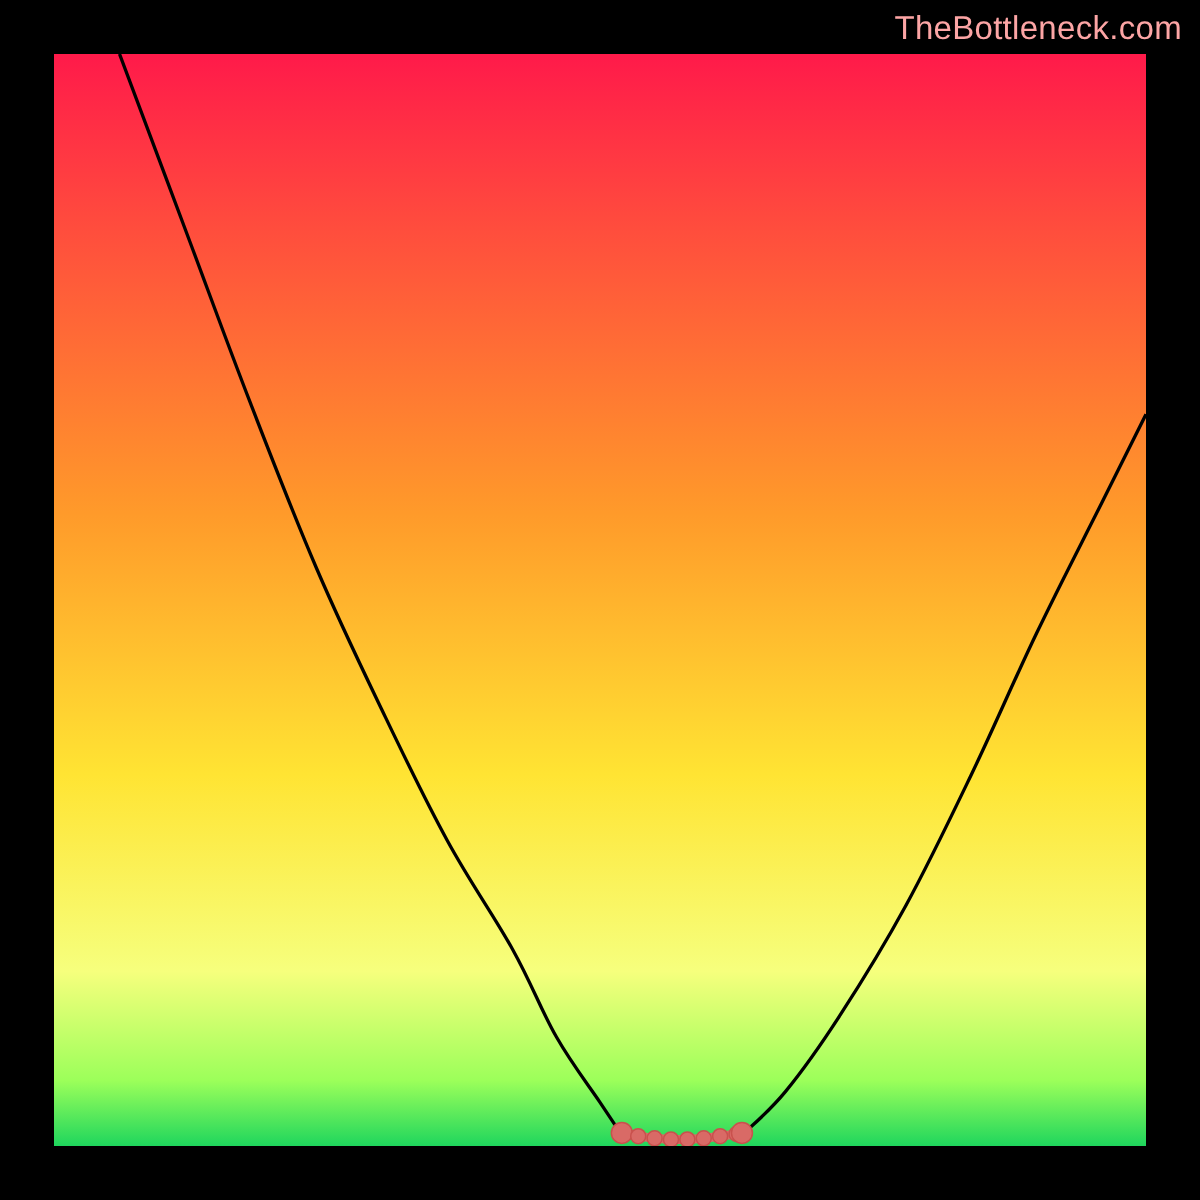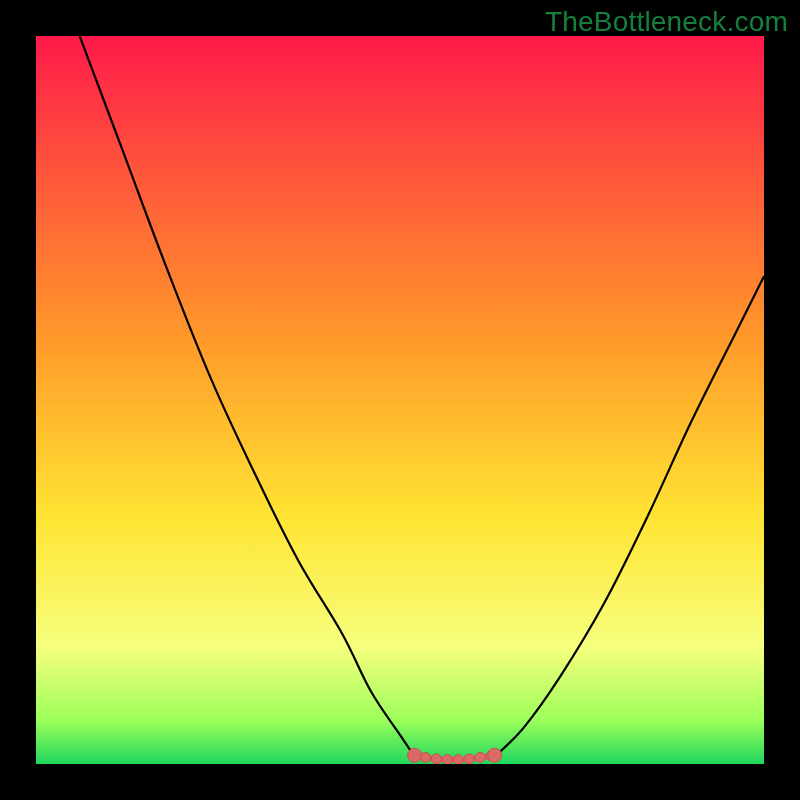--- a/index.html
+++ b/index.html
@@ -14,22 +14,22 @@
   .frame {
     position: relative;
     width: 800px;
     height: 800px;
     background: #000;
   }
   .attribution {
     position: absolute;
     top: 6px;
     right: 12px;
-    color: #15803d;
-    font-size: 28px;
+    color: #fca5a5;
+    font-size: 22px;
     letter-spacing: 0.2px;
     z-index: 10;
   }
   .plot-area {
     position: absolute;
     left: 36px;
     top: 36px;
     width: 728px;
     height: 728px;
     overflow: hidden;

